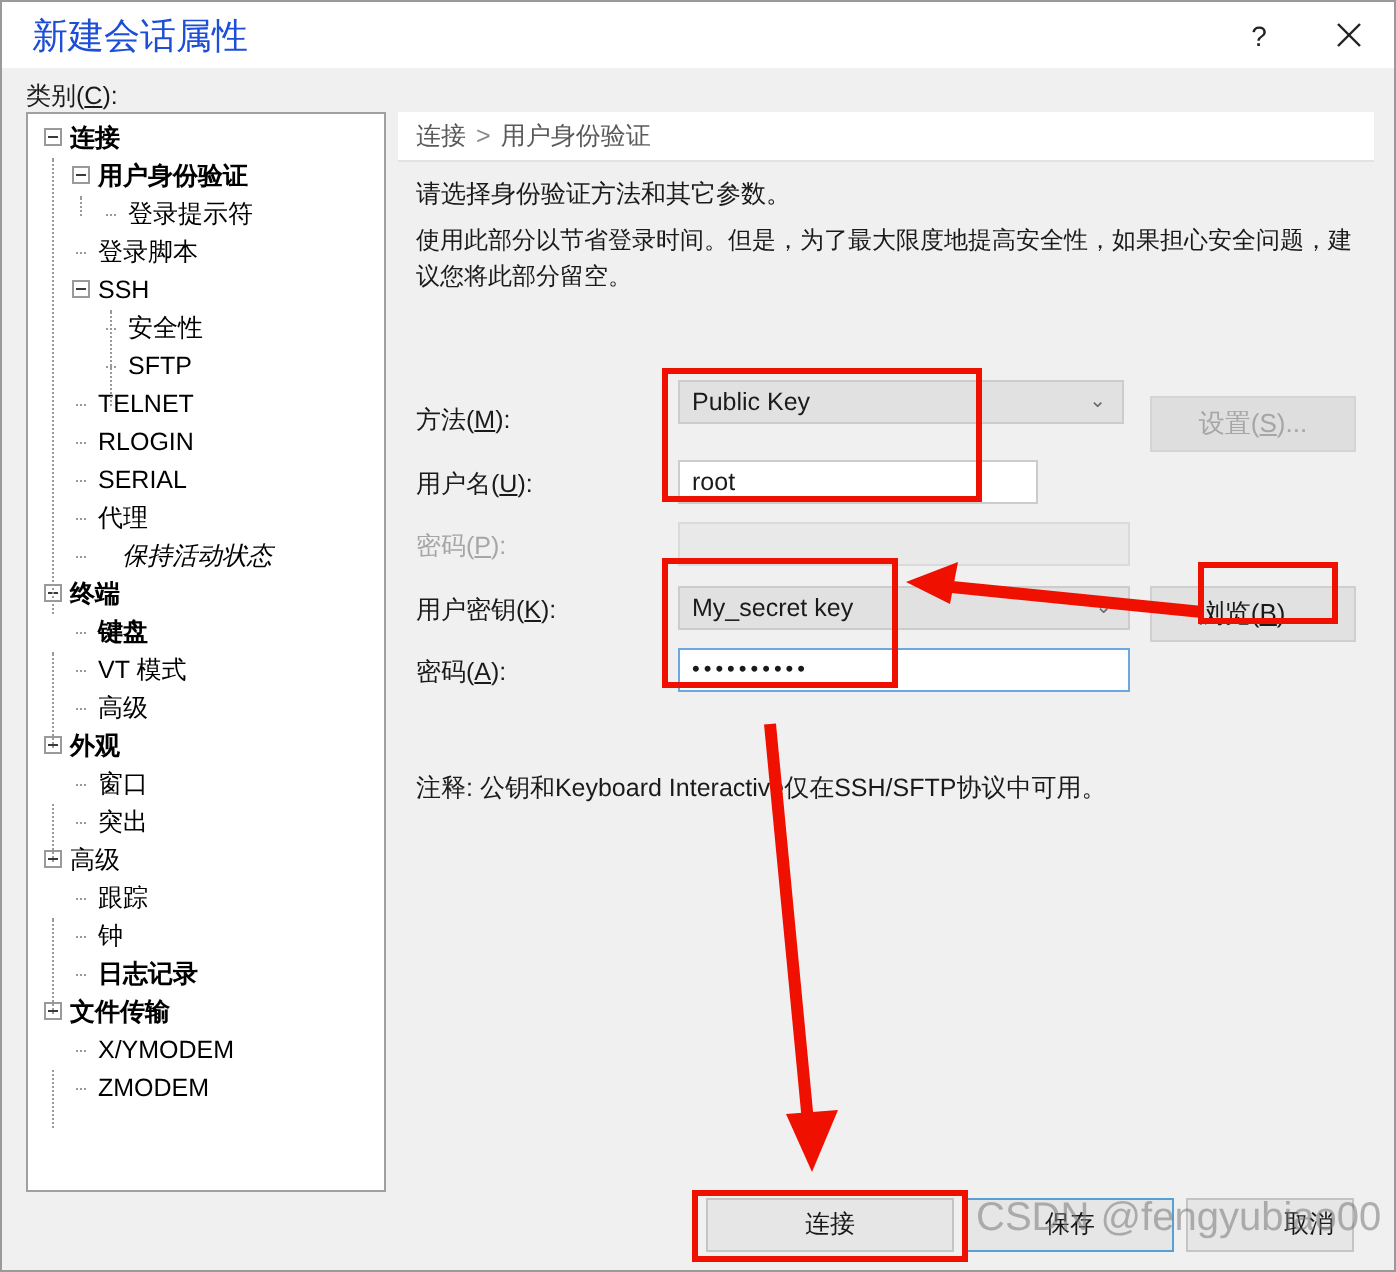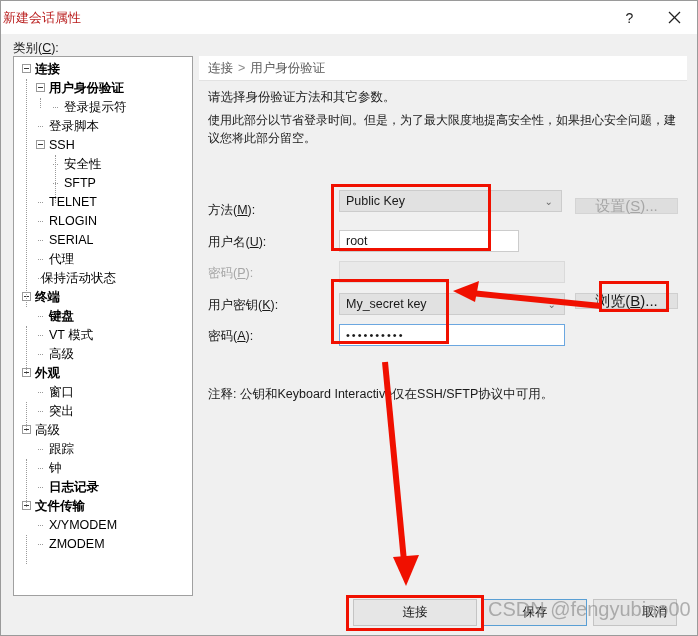--- a/index.html
+++ b/index.html
@@ -32,23 +32,23 @@
   .titlebar {
     position: absolute;
     left: 0; top: 0;
     width: 100%;
     height: 33px;
     background: #ffffff;
     display: flex;
     align-items: center;
   }
   .titlebar-text {
-    margin-left: 2px;
-    font-size: 13px;
-    color: #b91c1c;
+    margin-left: 15px;
+    font-size: 18px;
+    color: #1d4ed8;
     white-space: nowrap;
   }
   .titlebar-spacer { flex: 1; }
   .title-btn {
     width: 45px;
     height: 33px;
     display: flex;
     align-items: center;
     justify-content: center;
     font-size: 14px;
@@ -210,28 +210,28 @@
   .textinput.disabled {
     background: #e9e9e9;
     border-color: #dadada;
     color: #a6a6a6;
   }
   .textinput.focused { border: 1px solid #6ba7e0; }
   .dots { letter-spacing: 2px; font-size: 11px; }
 
   .btn {
     position: absolute;
-    height: 16px;
+    height: 28px;
     background: #e1e1e1;
     border: 1px solid #cfcfcf;
     box-sizing: border-box;
     display: flex;
     align-items: center;
     justify-content: center;
-    font-size: 15px;
+    font-size: 13px;
     color: #1a1a1a;
     cursor: default;
   }
   .btn.disabled { color: #a6a6a6; background: #dedede; border-color: #d4d4d4; }
 
   .note {
     position: absolute;
     left: 9px;
     top: 330px;
     font-size: 12.5px;
@@ -345,21 +345,21 @@
         <div class="tnode">
           <span class="tick" style="left: 24px; top: 9px;"></span>
           <span class="lbl" style="margin-left: 35px;">SERIAL</span>
         </div>
         <div class="tnode">
           <span class="tick" style="left: 24px; top: 9px;"></span>
           <span class="lbl" style="margin-left: 35px;">代理</span>
         </div>
         <div class="tnode">
           <span class="tick" style="left: 24px; top: 9px;"></span>
-          <span class="lbl" style="margin-left: 27px;">保持活动状态</span>
+          <span class="lbl" style="margin-left: 47px; font-style: italic;">保持活动状态</span>
         </div>
         <div class="tnode bold">
           <span class="expander" style="left: 8px; top: 4px;"></span>
           <span class="lbl" style="margin-left: 21px;">终端</span>
         </div>
         <div class="tnode bold">
           <span class="tick" style="left: 24px; top: 9px;"></span>
           <span class="lbl" style="margin-left: 35px;">键盘</span>
         </div>
         <div class="tnode">

